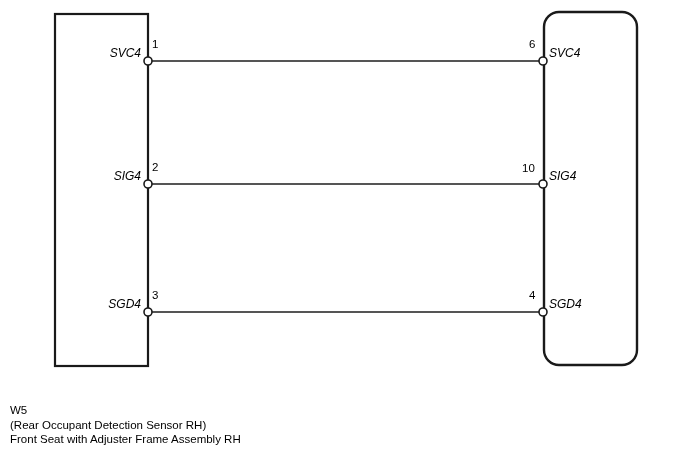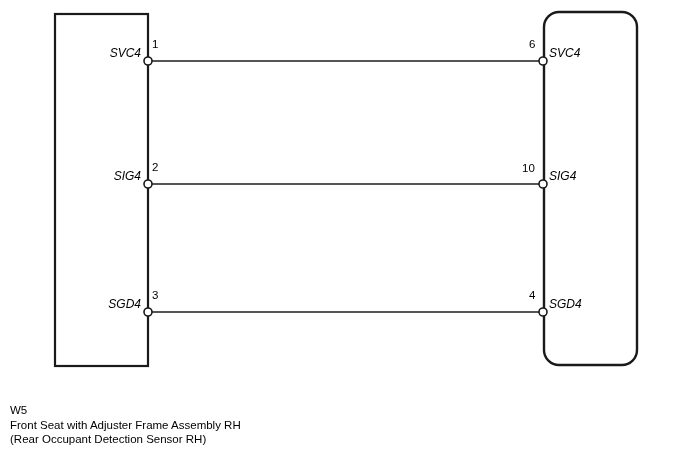--- a/index.html
+++ b/index.html
@@ -98,20 +98,20 @@
   <div class="txt sig-name" style="left:549px; top:47px;">SVC4</div>
 
   <div class="txt pin-num" style="left:522px; top:162px;">10</div>
   <div class="txt sig-name" style="left:549px; top:170px;">SIG4</div>
 
   <div class="txt pin-num" style="left:529px; top:289px;">4</div>
   <div class="txt sig-name" style="left:549px; top:298px;">SGD4</div>
 
   <div class="caption-block" style="left:10px; top:371px;margin-top:32px;">
     <div>W5</div>
+    <div>(Rear Occupant Detection Sensor RH)</div>
     <div>Front Seat with Adjuster Frame Assembly RH</div>
-    <div>(Rear Occupant Detection Sensor RH)</div>
   </div>
 
   <div class="caption-block" style="left:499px; top:371px;">
   </div>
 
 </div>
 
 </body></html>

